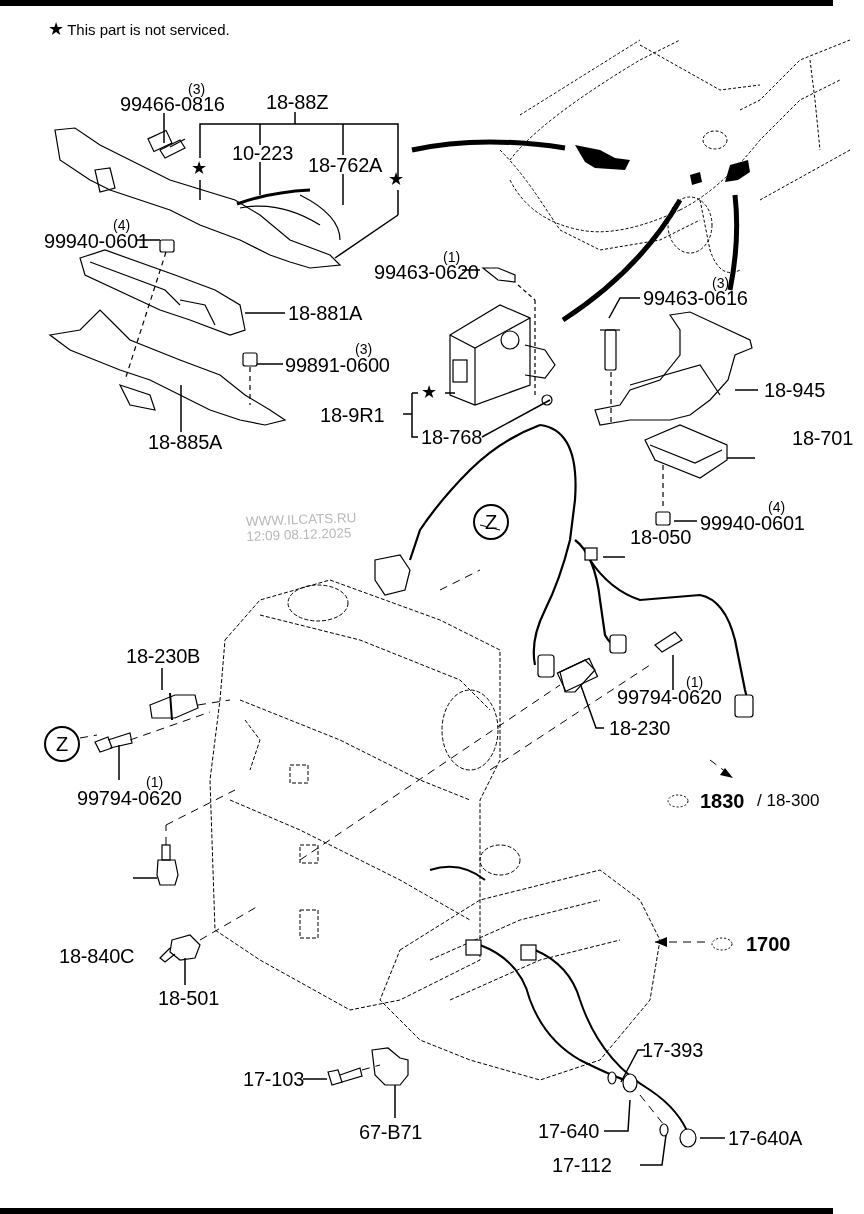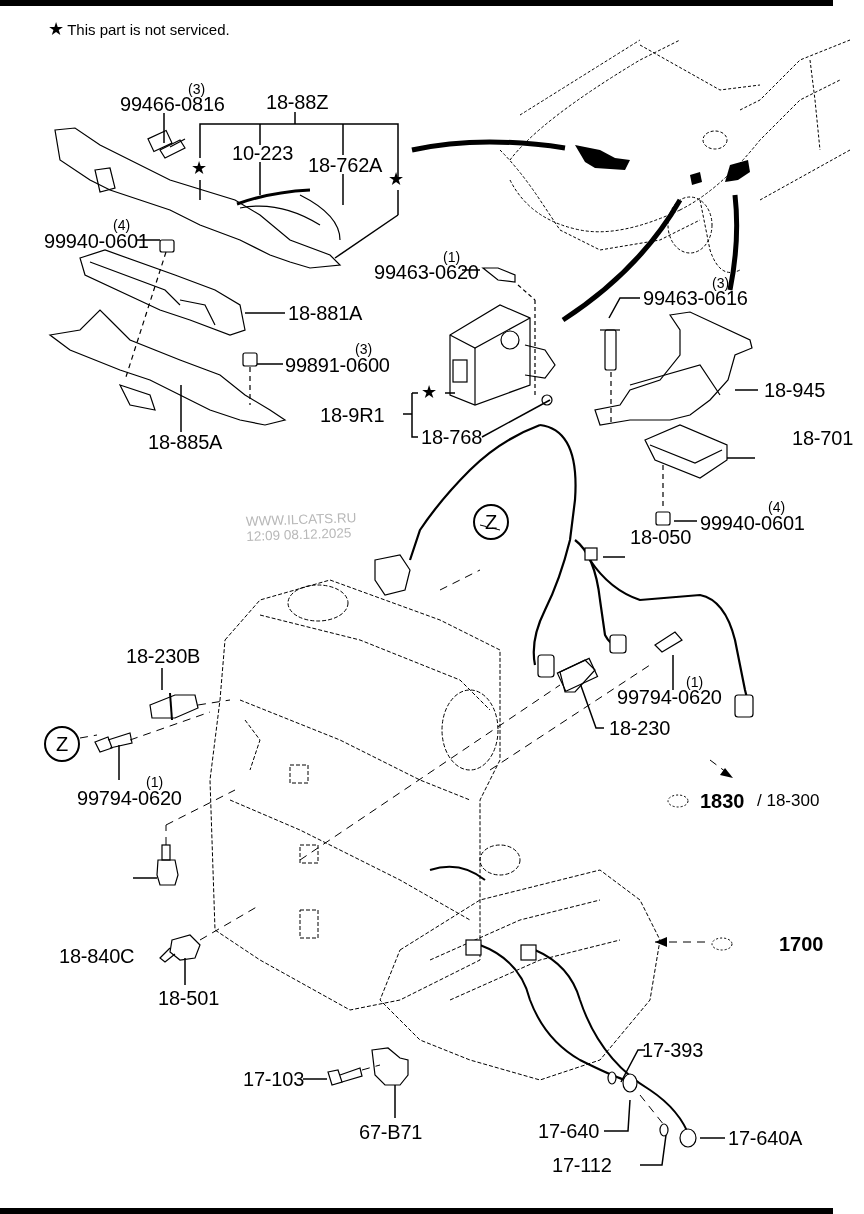--- a/index.html
+++ b/index.html
@@ -317,13 +317,13 @@
 <span class="lbl" style="left:243px;top:1071px;">17-103</span>
 <span class="lbl" style="left:359px;top:1124px;">67-B71</span>
 
 <span class="lbl" style="left:642px;top:1042px;">17-393</span>
 <span class="lbl" style="left:538px;top:1123px;">17-640</span>
 <span class="lbl" style="left:552px;top:1157px;">17-112</span>
 <span class="lbl" style="left:728px;top:1130px;">17-640A</span>
 
 <span class="ref-big" style="left:700px;top:790px;">1830</span>
 <span class="ref-small" style="left:757px;top:792px;">/ 18-300</span>
-<span class="ref-big" style="left:746px;top:933px;margin-left:33px;">1700</span>
+<span class="ref-big" style="left:746px;top:933px;">1700</span>
 
 </body></html>

